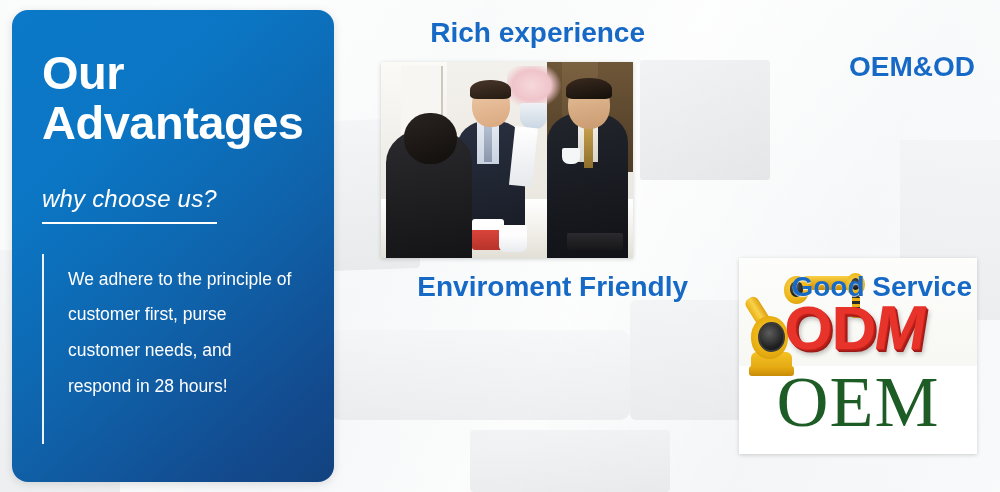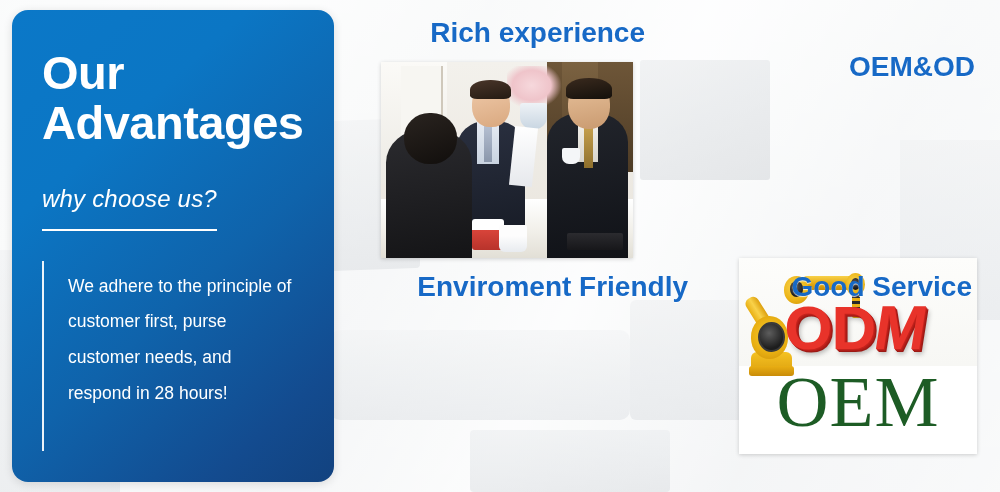--- a/index.html
+++ b/index.html
@@ -75,21 +75,21 @@
   }
   .title .line2 { display: block; }
 
   .subtitle {
     display: inline-block;
     color: #ffffff;
     font-size: 24px;
     font-style: italic;
     font-weight: normal;
     margin-top: 36px;
-    padding-bottom: 16px;
+    padding-bottom: 9px;
     border-bottom: 2px solid #ffffff;
     letter-spacing: 0.2px;
   }
 
   .body-block {
     display: flex;
     margin-top: 30px;
   }
   .rule {
     width: 2px;

